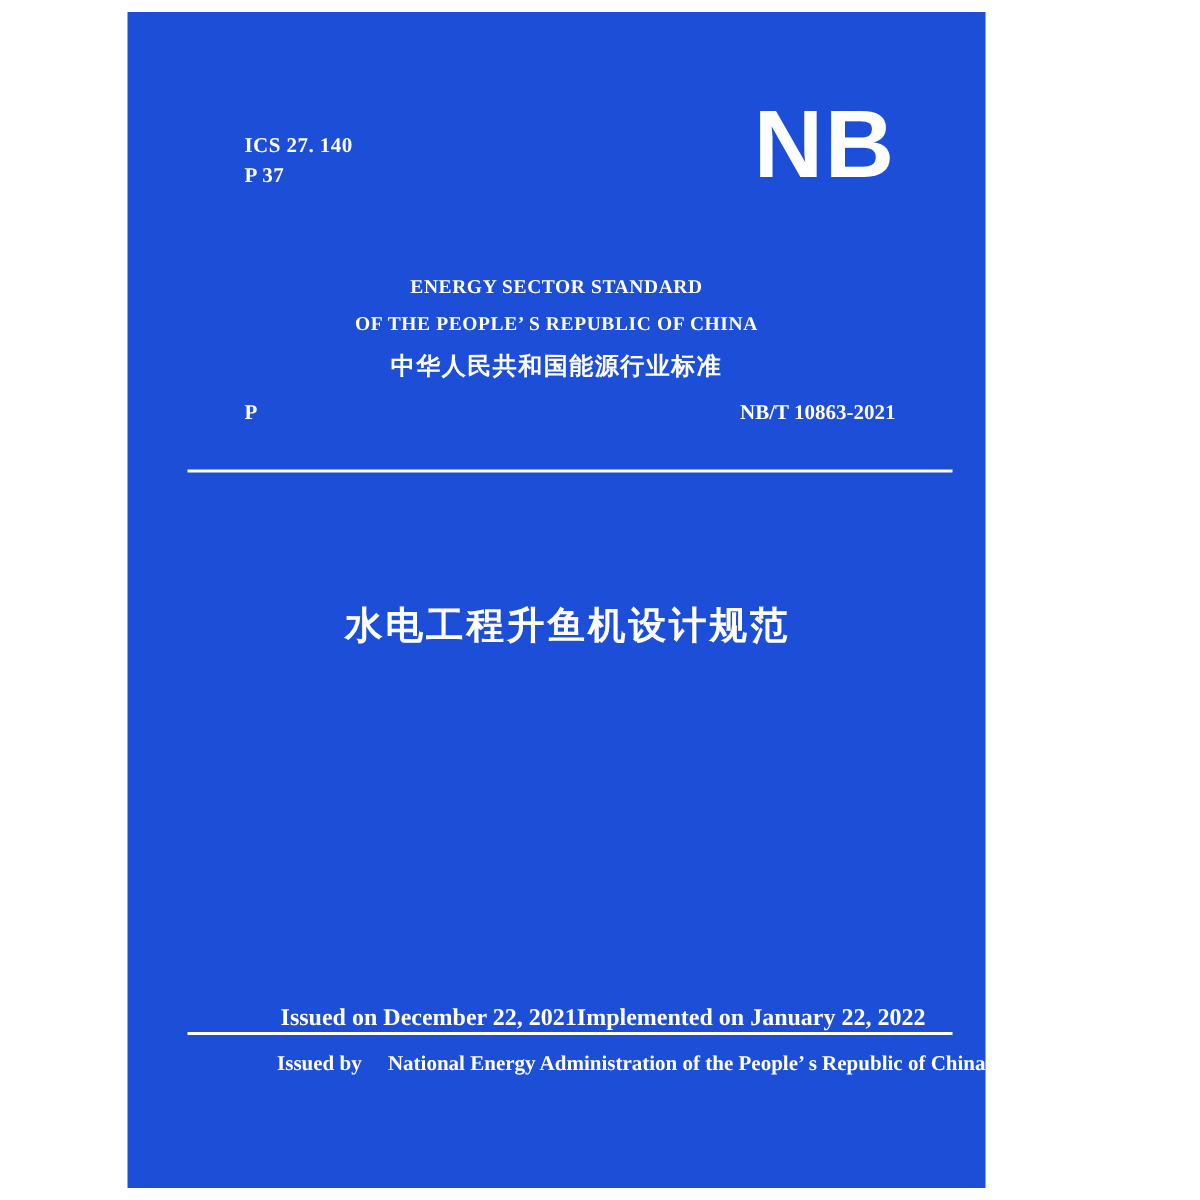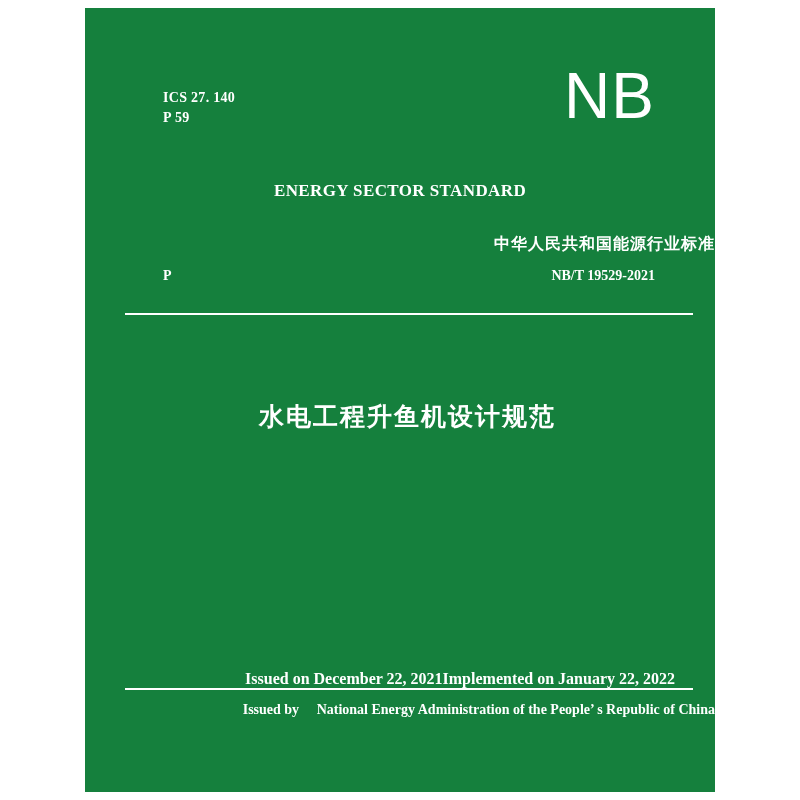--- a/index.html
+++ b/index.html
@@ -16,63 +16,63 @@
     position: relative;
     width: 800px;
     height: 800px;
     background: #ffffff;
     overflow: hidden;
   }
   .cover {
     position: absolute;
     left: 85px;
     top: 8px;
-    width: 630px;
+    width: 572px;
     height: 784px;
-    background: #15803d;
+    background: #1d4ed8;
     color: #ffffff;
     box-sizing: border-box;
   }
   
   .ics-block {
     position: absolute;
     left: 78px;
     top: 80px;
     font-weight: bold;
     font-size: 14px;
     line-height: 20px;
     letter-spacing: 0.3px;
   }
   .nb-logo {
     position: absolute;
     right: 60px;
     top: 56px;
     font-family: "Liberation Sans", sans-serif;
-    font-weight: normal;
+    font-weight: bold;
     font-size: 64px;
     line-height: 64px;
     letter-spacing: 1px;
   }
   .title-en {
     position: absolute;
     left: 0;
     right: 0;
     top: 170px;
     text-align: center;
     font-weight: bold;
-    font-size: 17px;
+    font-size: 13px;
     line-height: 25px;
     letter-spacing: 0.4px;
   }
   .title-cn {
     position: absolute;
     left: 0;
     right: 0;
     top: 226px;
-    text-align: right;
+    text-align: center;
     font-weight: bold;
     font-size: 16px;
     letter-spacing: 1px;
   }
   .code-row {
     position: absolute;
     left: 78px;
     right: 60px;
     top: 260px;
     display: flex;
@@ -134,34 +134,35 @@
   .issued-by .label { margin-right: 14px; }
 </style>
 </head>
 <body>
 
 <div class="page">
   <div class="cover">
 
     <div class="ics-block">
       <div>ICS 27. 140</div>
-      <div>P 59</div>
+      <div>P 37</div>
     </div>
 
     <div class="nb-logo">NB</div>
 
     <div class="title-en">
       <div>ENERGY SECTOR STANDARD</div>
+      <div>OF THE PEOPLE’ S REPUBLIC OF CHINA</div>
     </div>
 
     <div class="title-cn">中华人民共和国能源行业标准</div>
 
     <div class="code-row">
       <span>P</span>
-      <span>NB/T 19529-2021</span>
+      <span>NB/T 10863-2021</span>
     </div>
 
     <div class="rule rule-top"></div>
 
     <div class="doc-title-cn">水电工程升鱼机设计规范</div>
 
     <div class="dates-row">
       <span>Issued on December 22, 2021</span>
       <span>Implemented on January 22, 2022</span>
     </div>

